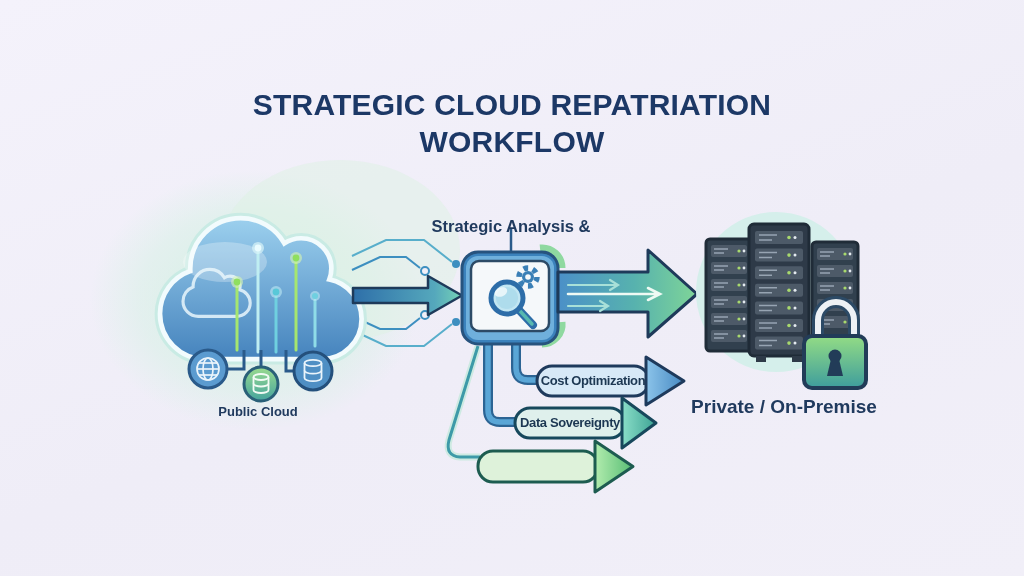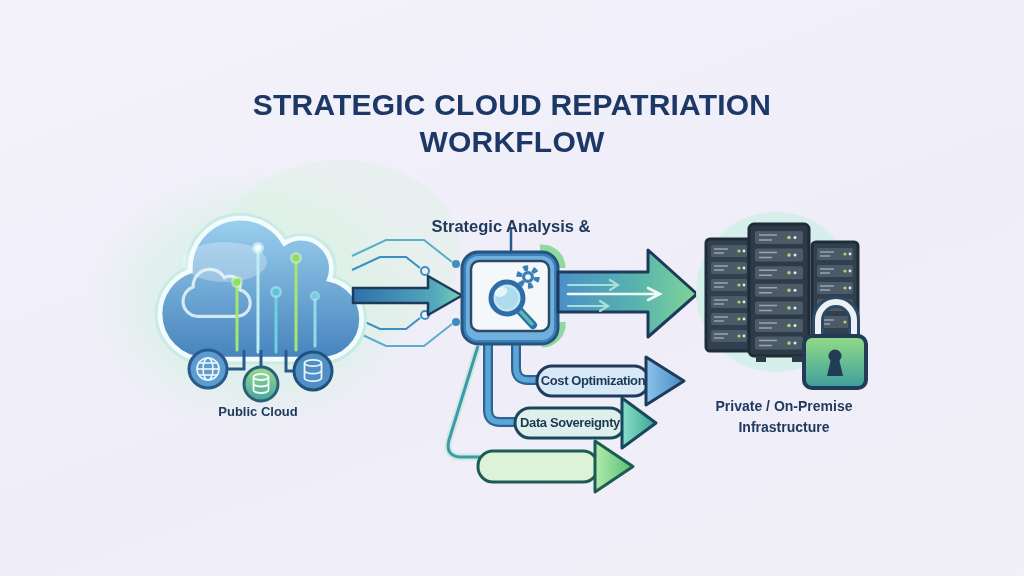--- a/index.html
+++ b/index.html
@@ -6,21 +6,21 @@
   body{font-family:"Liberation Sans", sans-serif;}
   .stage{position:relative;width:1024px;height:576px;overflow:hidden;
          background:linear-gradient(160deg,#f4f2fb 0%,#efEDf7 55%,#f1eff8 100%);
          background-color:#f1eff8;padding-left:28px;}
   .stage svg{position:absolute;left:0;top:0;}
   .txt{position:absolute;color:#203a5e;font-weight:700;text-align:center;white-space:nowrap;}
   .title{left:0;top:86px;width:1024px;font-size:30px;font-weight:800;color:#1c3866;
          line-height:37px;letter-spacing:.2px;}
   .analysis{left:396px;top:184px;width:230px;font-size:16.5px;line-height:20px;margin-top:32px;}
   .public-cloud{left:168px;top:404px;width:180px;font-size:13px;}
-  .private-infra{left:668px;top:396px;width:232px;font-size:14px;line-height:21px;}
+  .private-infra{left:668px;top:396px;width:232px;font-size:19px;line-height:21px;}
   .branch-label{font-size:13px;letter-spacing:-0.4px;color:#1c3752;line-height:30px;height:30px;}
   .bl-1{left:537px;top:366px;width:112px;}
   .bl-2{left:515px;top:408px;width:110px;}
   .bl-3{left:478px;top:451px;width:121px;line-height:31px;height:31px;}
 </style>
 </head>
 <body>
 
 <div class="stage">
 
@@ -306,19 +306,18 @@
   </div>
 
   <div class="txt analysis">
     <div>Strategic Analysis &amp;</div>
   </div>
 
   <div class="txt public-cloud">Public Cloud</div>
 
   <div class="txt private-infra">
     <div>Private / On-Premise</div>
-    <div>Infrastructure</div>
   </div>
 
   <div class="txt branch-label bl-2">Data Sovereignty</div>
   <div class="txt branch-label bl-1">Cost Optimization</div>
 
 </div>
 
 </body></html>

